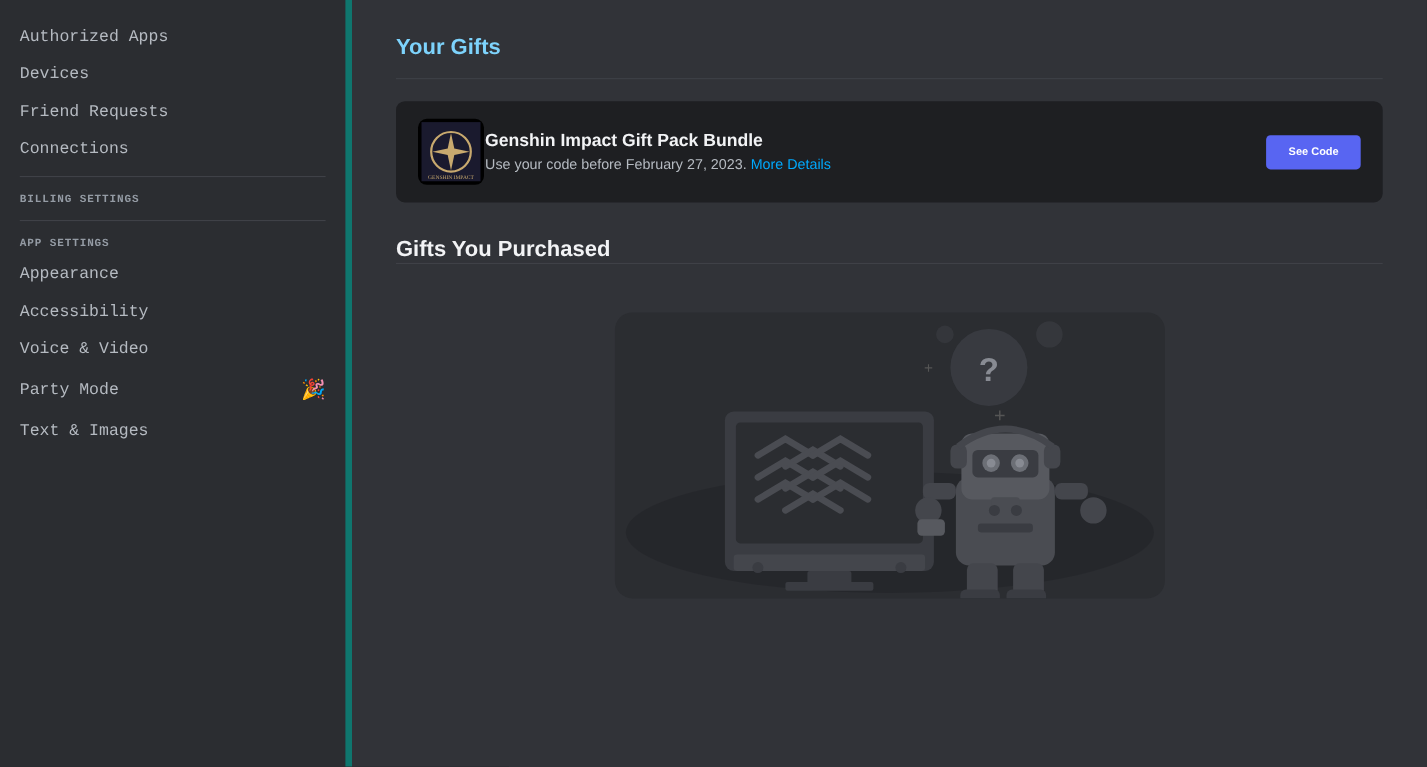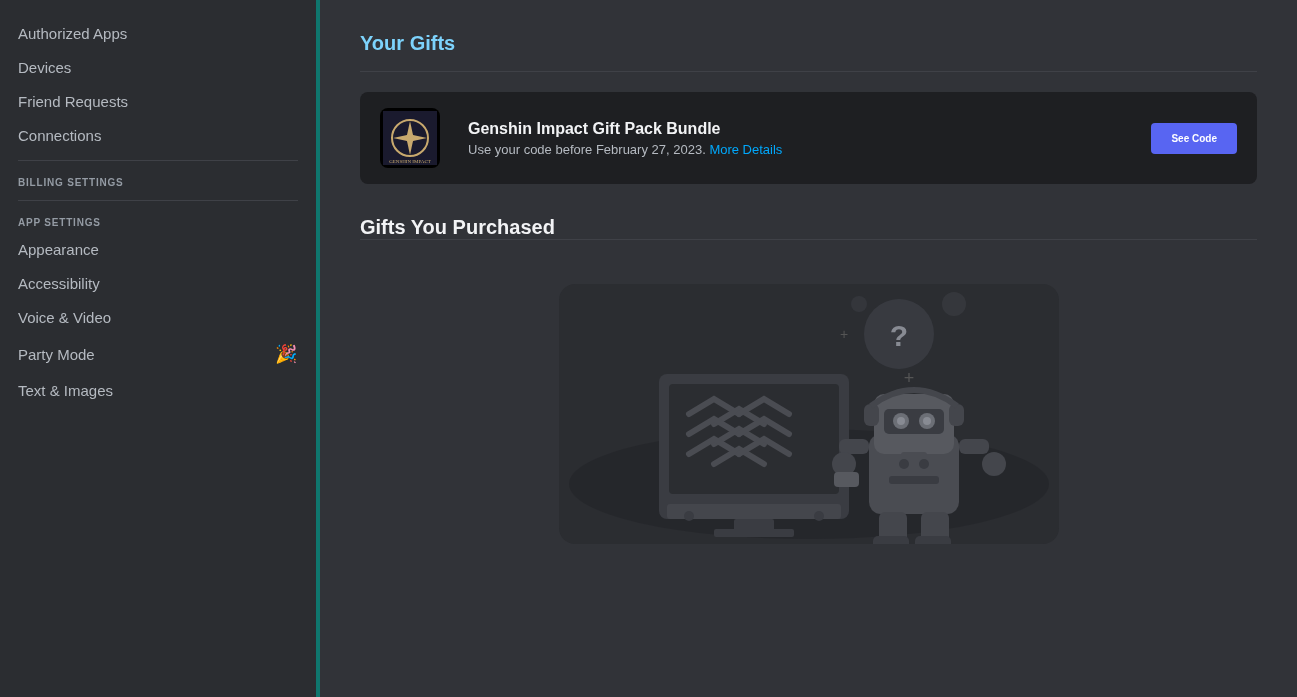--- a/index.html
+++ b/index.html
@@ -13,21 +13,22 @@
       overflow: hidden;
     }
 
     
     .sidebar {
       width: 320px;
       min-width: 320px;
       background: #2b2d31;
       padding: 16px 8px;
       overflow-y: auto;
-      border-right: 4px solid #0f766e;
+      border-right: 6px solid #0f766e;
+      font-family: Liberation Mono, monospace;
     }
     .sidebar-section-label {
       font-size: 10px;
       font-weight: 700;
       letter-spacing: 0.8px;
       text-transform: uppercase;
       color: #949ba4;
       padding: 8px 10px 4px 10px;
       margin-top: 8px;
     }
@@ -75,21 +76,21 @@
       margin-bottom: 20px;
     }
 
     
     .gift-card {
       background: #1e1f22;
       border-radius: 8px;
       padding: 16px 20px;
       display: flex;
       align-items: center;
-      gap: 28px;
+      gap: 1px;
       margin-bottom: 32px;
     }
     .gift-card-image {
       width: 60px;
       height: 60px;
       border-radius: 8px;
       background: #000;
       display: flex;
       align-items: center;
       justify-content: center;

